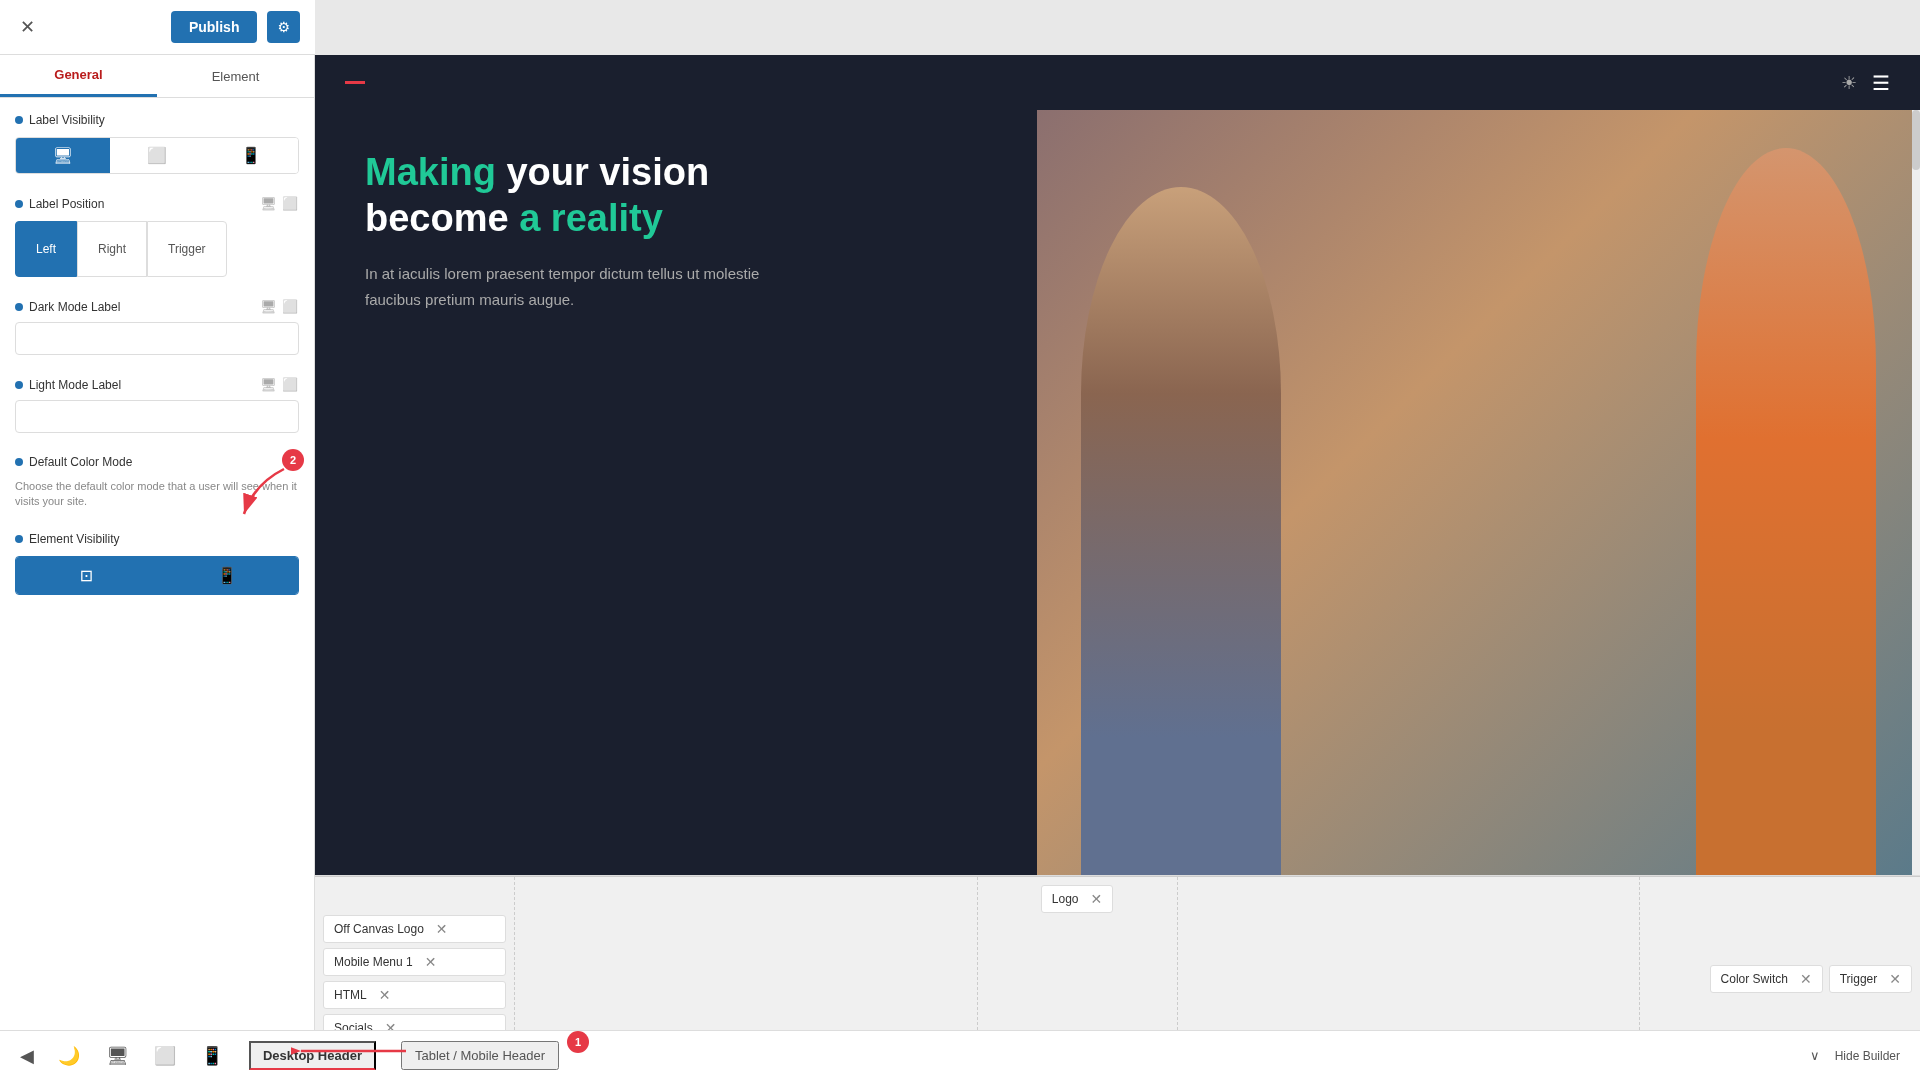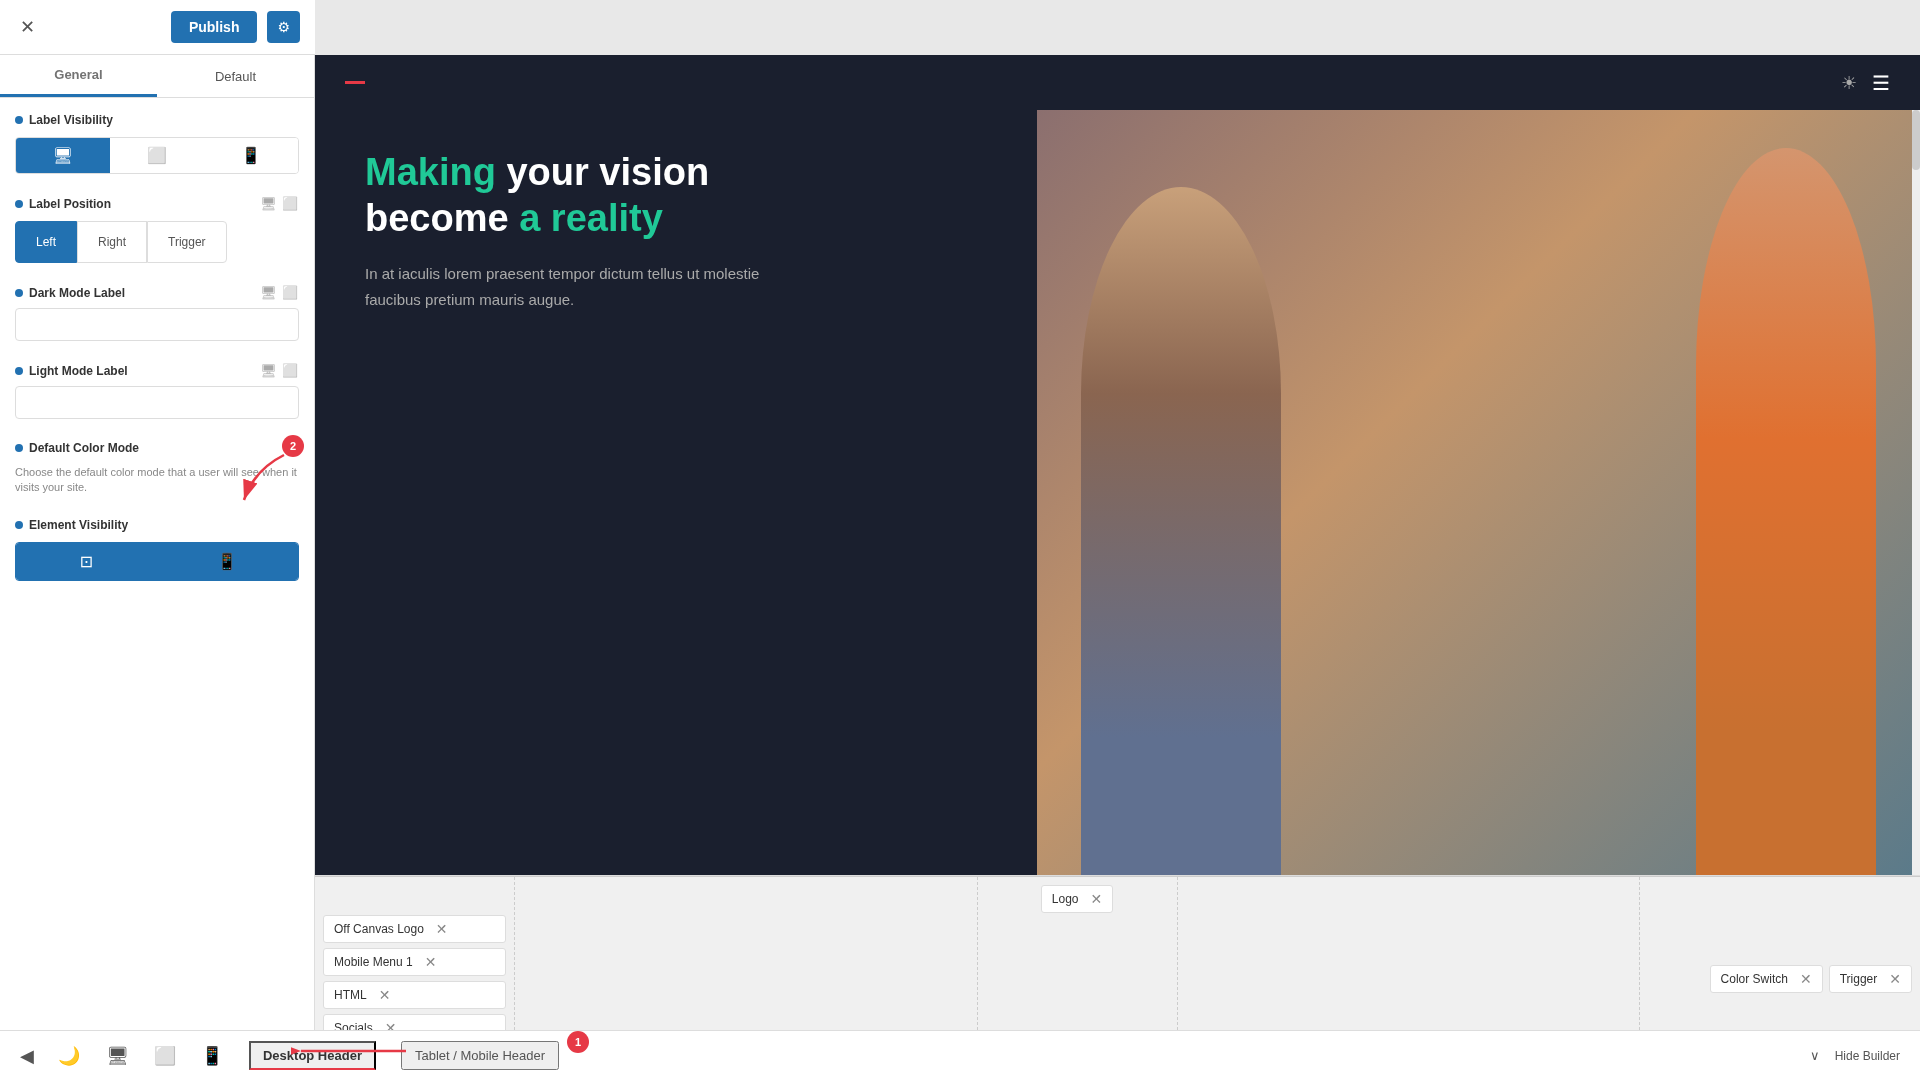--- a/index.html
+++ b/index.html
@@ -80,36 +80,36 @@
       padding: 12px;
       text-align: center;
       cursor: pointer;
       font-size: 13px;
       color: #555;
       border: none;
       background: none;
     }
     .panel-tab.active {
       border-bottom: 3px solid #2271b1;
-      color: #737373;
+      color: #b91c1c;
       font-weight: 600;
     }
 
     
     .panel-content {
       padding: 15px;
       flex: 1;
       overflow-y: auto;
     }
     .panel-section {
       margin-bottom: 22px;
     }
     .section-label {
       font-size: 12px;
-      font-weight: 700;
+      font-weight: 400;
       color: #333;
       margin-bottom: 10px;
       display: flex;
       align-items: center;
       gap: 6px;
     }
     .section-label::before {
       content: '';
       width: 8px;
       height: 8px;
@@ -140,21 +140,21 @@
       background: #2271b1;
       color: #fff;
     }
 
     
     .position-toggle {
       display: flex;
       gap: 0;
     }
     .pos-btn {
-      padding: 13px 20px;
+      padding: 20px 20px;
       border: 1px solid #ddd;
       cursor: pointer;
       background: #fff;
       font-size: 12px;
       color: #555;
     }
     .pos-btn:first-child { border-radius: 4px 0 0 4px; }
     .pos-btn:last-child { border-radius: 0 4px 4px 0; }
     .pos-btn.active {
       background: #2271b1;
@@ -399,21 +399,21 @@
   <button class="close-btn">✕</button>
   <button class="publish-btn">Publish</button>
   <button class="gear-btn">⚙</button>
 </div>
 
 <div class="main-layout">
 
   <div class="left-panel">
     <div class="panel-tabs">
       <button class="panel-tab active">General</button>
-      <button class="panel-tab">Default</button>
+      <button class="panel-tab">Element</button>
     </div>
 
     <div class="panel-content">
 
       <div class="panel-section">
         <div class="section-label">Label Visibility</div>
         <div class="device-toggle">
           <button class="device-btn active">🖥</button>
           <button class="device-btn">⬜</button>
           <button class="device-btn">📱</button>

